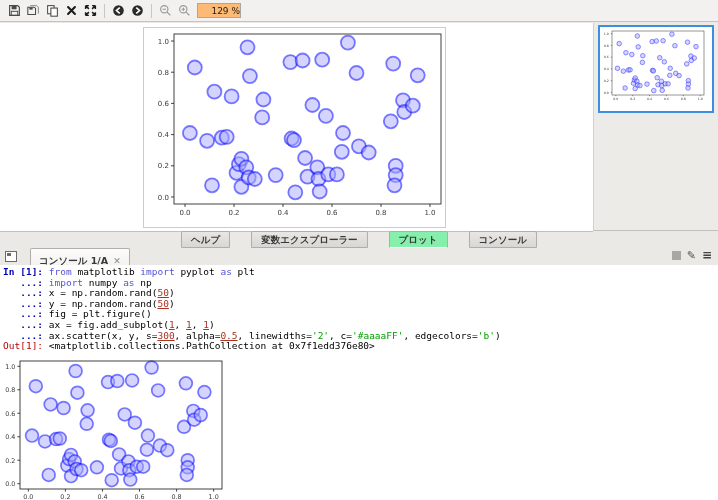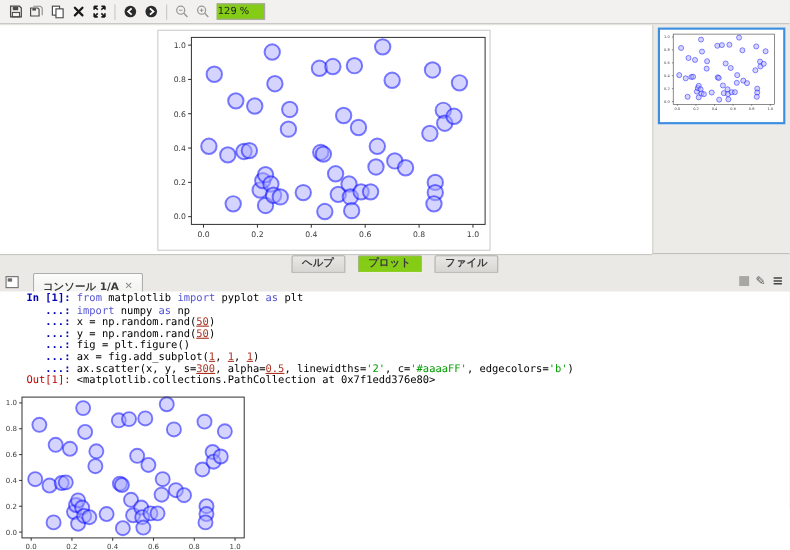--- a/index.html
+++ b/index.html
@@ -4,48 +4,48 @@
 <style>
   html,body{margin:0;padding:0;}
   body{width:718px;height:500px;overflow:hidden;background:#ebe9e6;font-family:"DejaVu Sans",sans-serif;}
   .app{position:relative;width:718px;height:500px;}
 
   
   .toolbar{position:absolute;top:0;left:0;right:0;height:22px;background:#f2f1ef;border-bottom:1px solid #c6c4c1;display:flex;align-items:center;padding-left:5px;box-sizing:border-box;}
   .tbtn{width:19px;height:18px;display:flex;align-items:center;justify-content:center;border-radius:2px;}
   .tbtn svg{display:block;}
   .tsep{width:1px;height:14px;background:#c9c7c4;margin:0 4px;}
-  .zoom-box{width:42px;height:13px;font-size:9px;font-family:"DejaVu Sans",sans-serif;text-align:left;border:1px solid #a9a7a4;background:#84cc16;color:#222;padding:0;margin-left:3px;}
+  .zoom-box{width:42px;height:13px;font-size:9px;font-family:"DejaVu Sans",sans-serif;text-align:right;border:1px solid #a9a7a4;background:#fdba74;color:#222;padding:0;margin-left:3px;}
 
   
   .plots-pane{position:absolute;top:23px;left:0;width:593px;height:208px;background:#fff;border-bottom:1px solid #c2c0bd;}
   .figure-canvas{position:absolute;left:143px;top:4px;width:301px;height:199px;border:1px solid #cccccc;background:#fff;box-sizing:content-box;}
   .thumb-strip{position:absolute;top:23px;left:593px;width:125px;height:208px;background:#edebe8;border-left:1px solid #d2d0cd;border-bottom:1px solid #c2c0bd;box-sizing:border-box;}
   .thumb{position:absolute;left:4px;top:2px;width:112px;height:84px;background:#fff;border:2px solid #3d8edf;}
 
   
-  .pane-tabbar{position:absolute;top:231px;left:0;right:0;height:17px;display:flex;justify-content:center;align-items:flex-end;gap:11px;}
+  .pane-tabbar{position:absolute;top:231px;left:0;right:0;height:17px;display:flex;justify-content:center;align-items:flex-start;gap:21px;}
   .ptab{font-size:9.5px;font-weight:bold;color:#3a3a3a;background:linear-gradient(#e9e7e4,#d9d7d3);border:1px solid #b0aeaa;border-radius:2px 2px 0 0;padding:1.5px 9px 2px 9px;line-height:11px;}
-  .ptab.selected{background:#84cc16;border-bottom-color:#fbfbfa;}
+  .ptab.selected{background:#86efac;border-bottom-color:#fbfbfa;}
 
   
   .console-tabbar{position:absolute;top:248px;left:0;right:0;height:17px;}
   .browse-tabs{position:absolute;left:5px;top:3px;width:12px;height:11px;border:1px solid #6b6b6b;background:#fdfdfd;box-sizing:border-box;}
   .browse-tabs:before{content:"";position:absolute;left:1px;top:1px;width:4px;height:3px;background:#6b6b6b;}
   .ctab{position:absolute;left:30px;top:0px;height:17px;background:linear-gradient(#fcfcfb,#efeeec);border:1px solid #b0aeaa;border-bottom:none;border-radius:2px 2px 0 0;display:flex;align-items:center;gap:5px;padding:12px 8px;box-sizing:border-box;}
   .ctab-label{font-size:9.5px;font-weight:bold;color:#3a3a3a;}
   .ctab-close{font-size:9px;color:#8a8a8a;line-height:9px;}
   .cright{position:absolute;right:6px;top:2px;display:flex;align-items:center;gap:6px;}
   .sq-ico{width:9px;height:9px;background:#a9a7a4;}
   .pencil-ico{font-size:11px;color:#555;line-height:11px;}
   .menu-ico{font-size:12px;color:#444;line-height:11px;font-weight:bold;}
 
   
   .console-body{position:absolute;top:265px;left:0;right:0;bottom:0;background:#fff;overflow:hidden;}
-  .code{font-family:"DejaVu Sans Mono",monospace;font-size:9.5px;line-height:10.6px;white-space:pre;padding:2px 0 0 3px;color:#000;margin-left:21px;}
+  .code{font-family:"DejaVu Sans Mono",monospace;font-size:9.5px;line-height:10.6px;white-space:pre;padding:2px 0 0 3px;color:#000;}
   .p-in{color:#0000b4;font-weight:bold;}
   .p-out{color:#bb0000;font-weight:normal;}
   .kw{color:#5252d4;}
   .num{color:#aa3322;text-decoration:underline;}
   .str{color:#009e00;}
   .tx{color:#000;}
   .inline-figure{margin:3px 0 0 3px;width:240px;}
 </style>
 </head>
 <body>
@@ -275,22 +275,23 @@
           <line x1="10.8" y1="18.385321100917423" x2="12" y2="18.385321100917423" stroke="#2e2e2e" stroke-width="0.5"></line>
           <text x="8.8" y="19.537321100917424" text-anchor="end" font-size="3.2" font-family="DejaVu Sans, sans-serif" fill="#3a3a3a">0.8</text>
           <line x1="10.8" y1="6.642201834862384" x2="12" y2="6.642201834862384" stroke="#2e2e2e" stroke-width="0.5"></line>
           <text x="8.8" y="7.794201834862384" text-anchor="end" font-size="3.2" font-family="DejaVu Sans, sans-serif" fill="#3a3a3a">1.0</text>
         </svg>
     </div>
   </div>
 
   <div class="pane-tabbar">
     <div class="ptab">ヘルプ</div>
+    <div class="ptab">変数エクスプローラー</div>
     <div class="ptab selected">プロット</div>
-    <div class="ptab">ファイル</div>
+    <div class="ptab">コンソール</div>
   </div>
 
   <div class="console-tabbar">
     <div class="browse-tabs"></div>
     <div class="ctab">
       <span class="ctab-label">コンソール 1/A</span>
       <span class="ctab-close">✕</span>
     </div>
     <div class="cright">
       <div class="sq-ico"></div>

